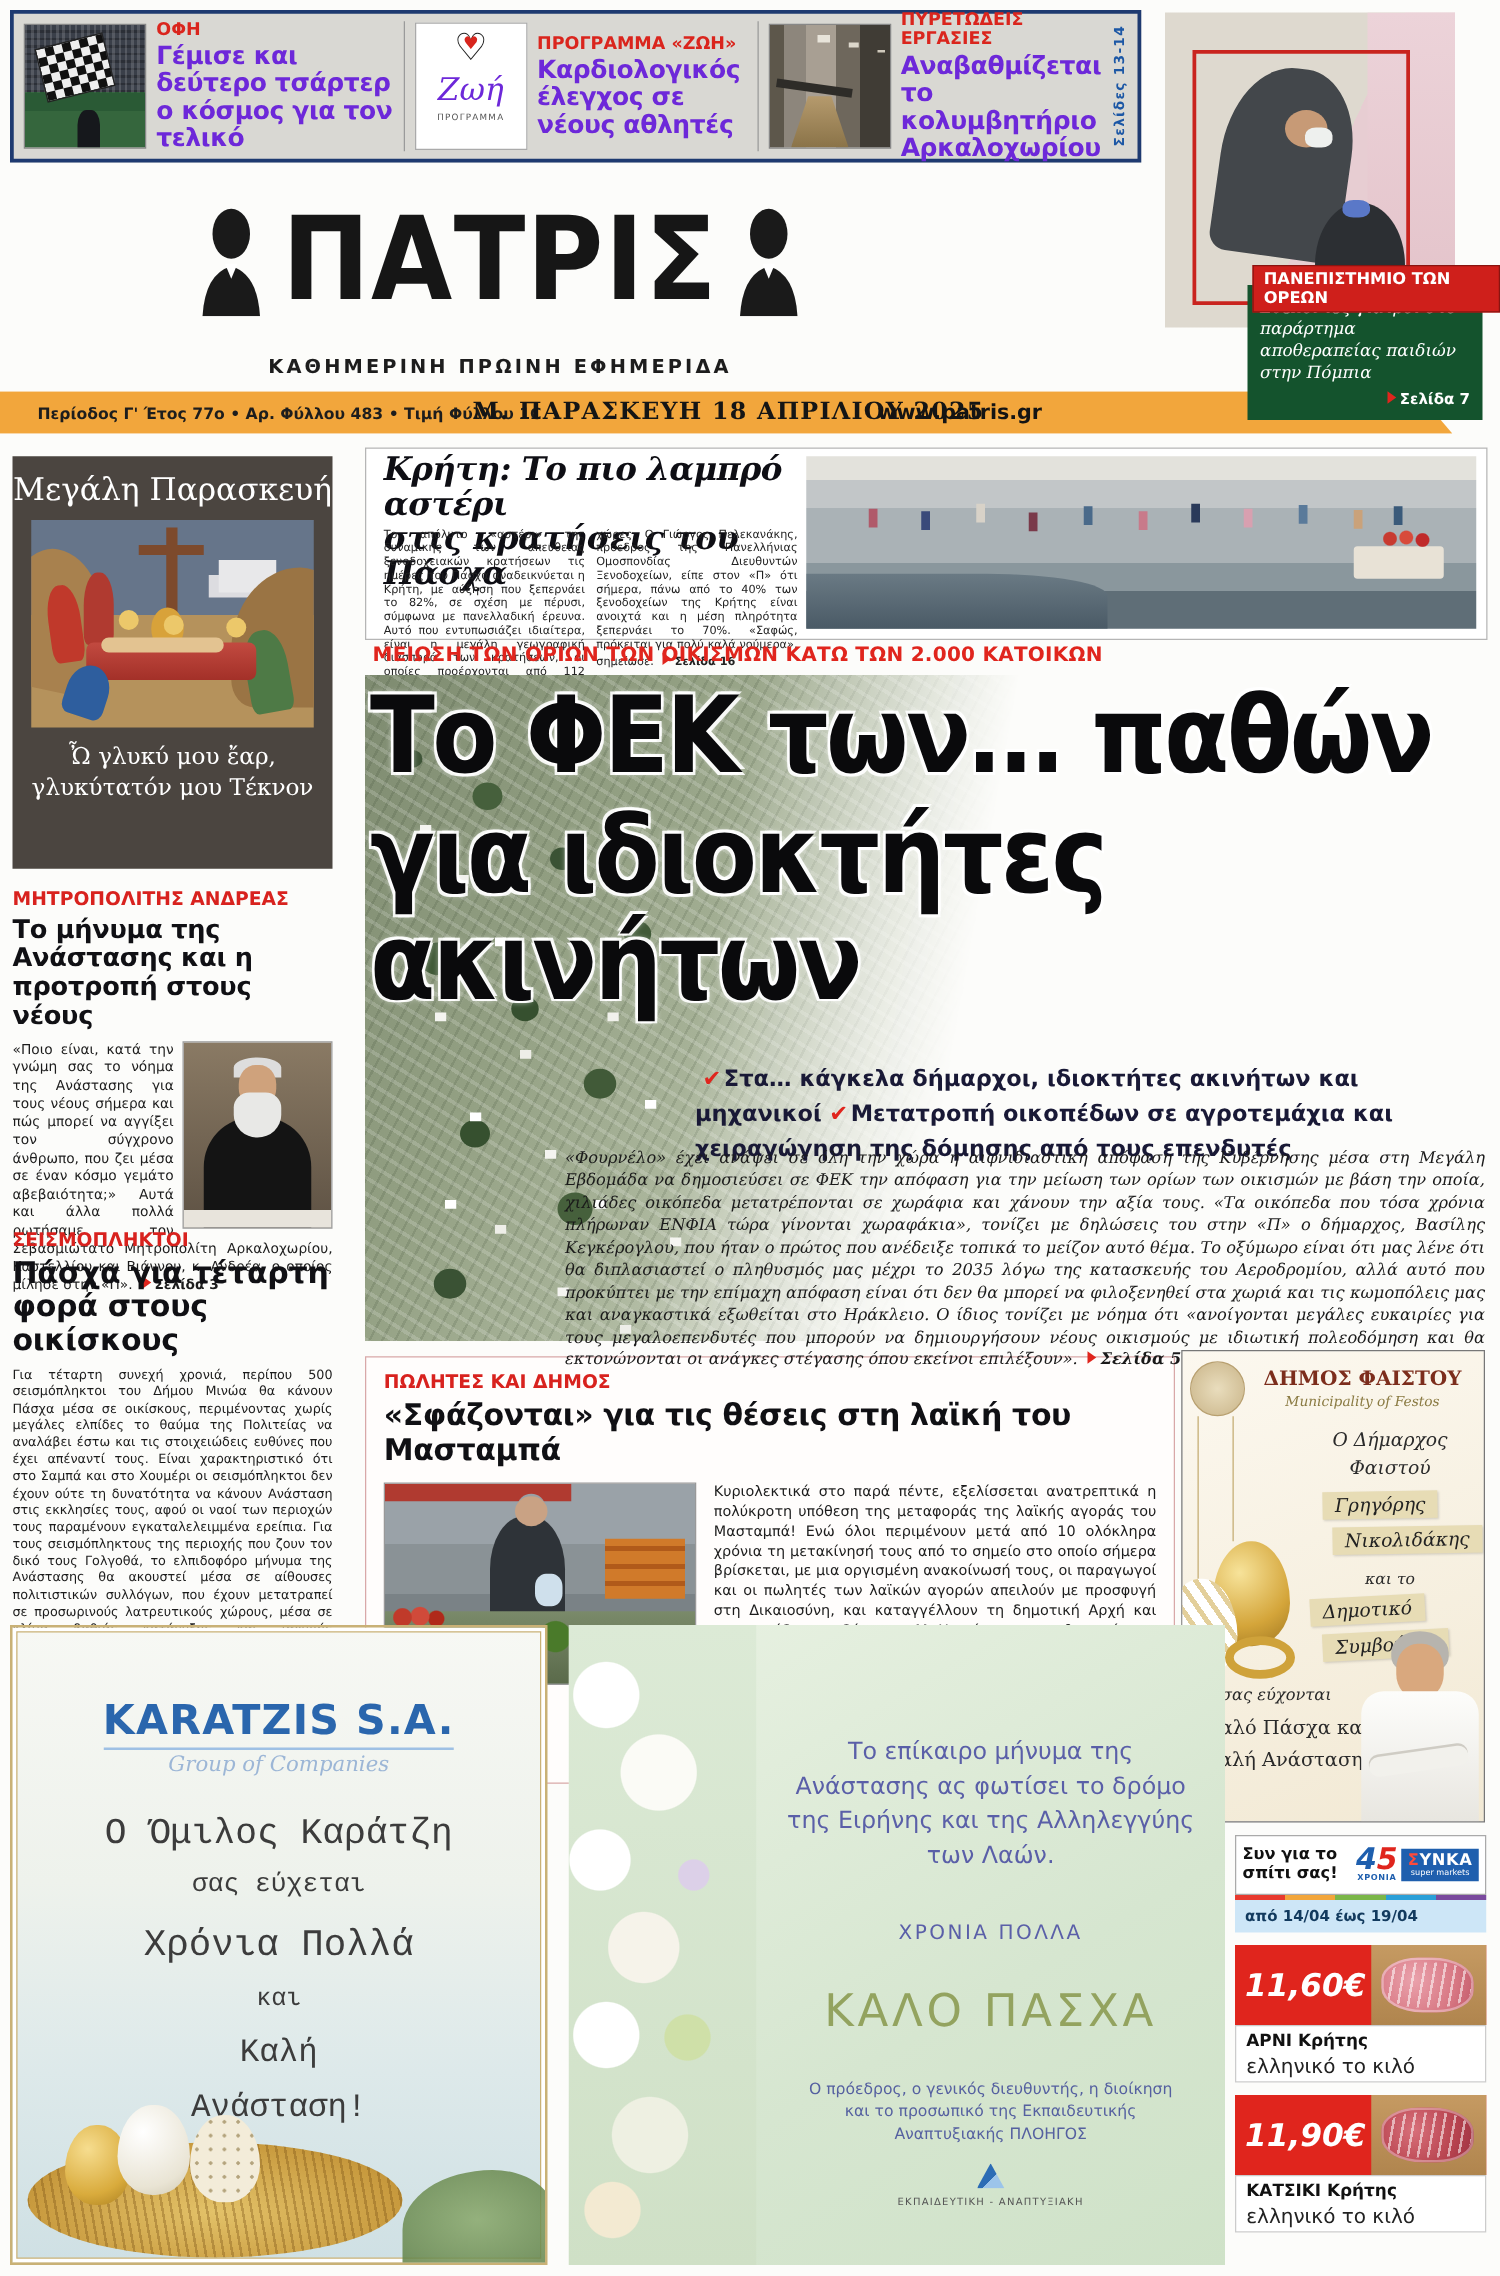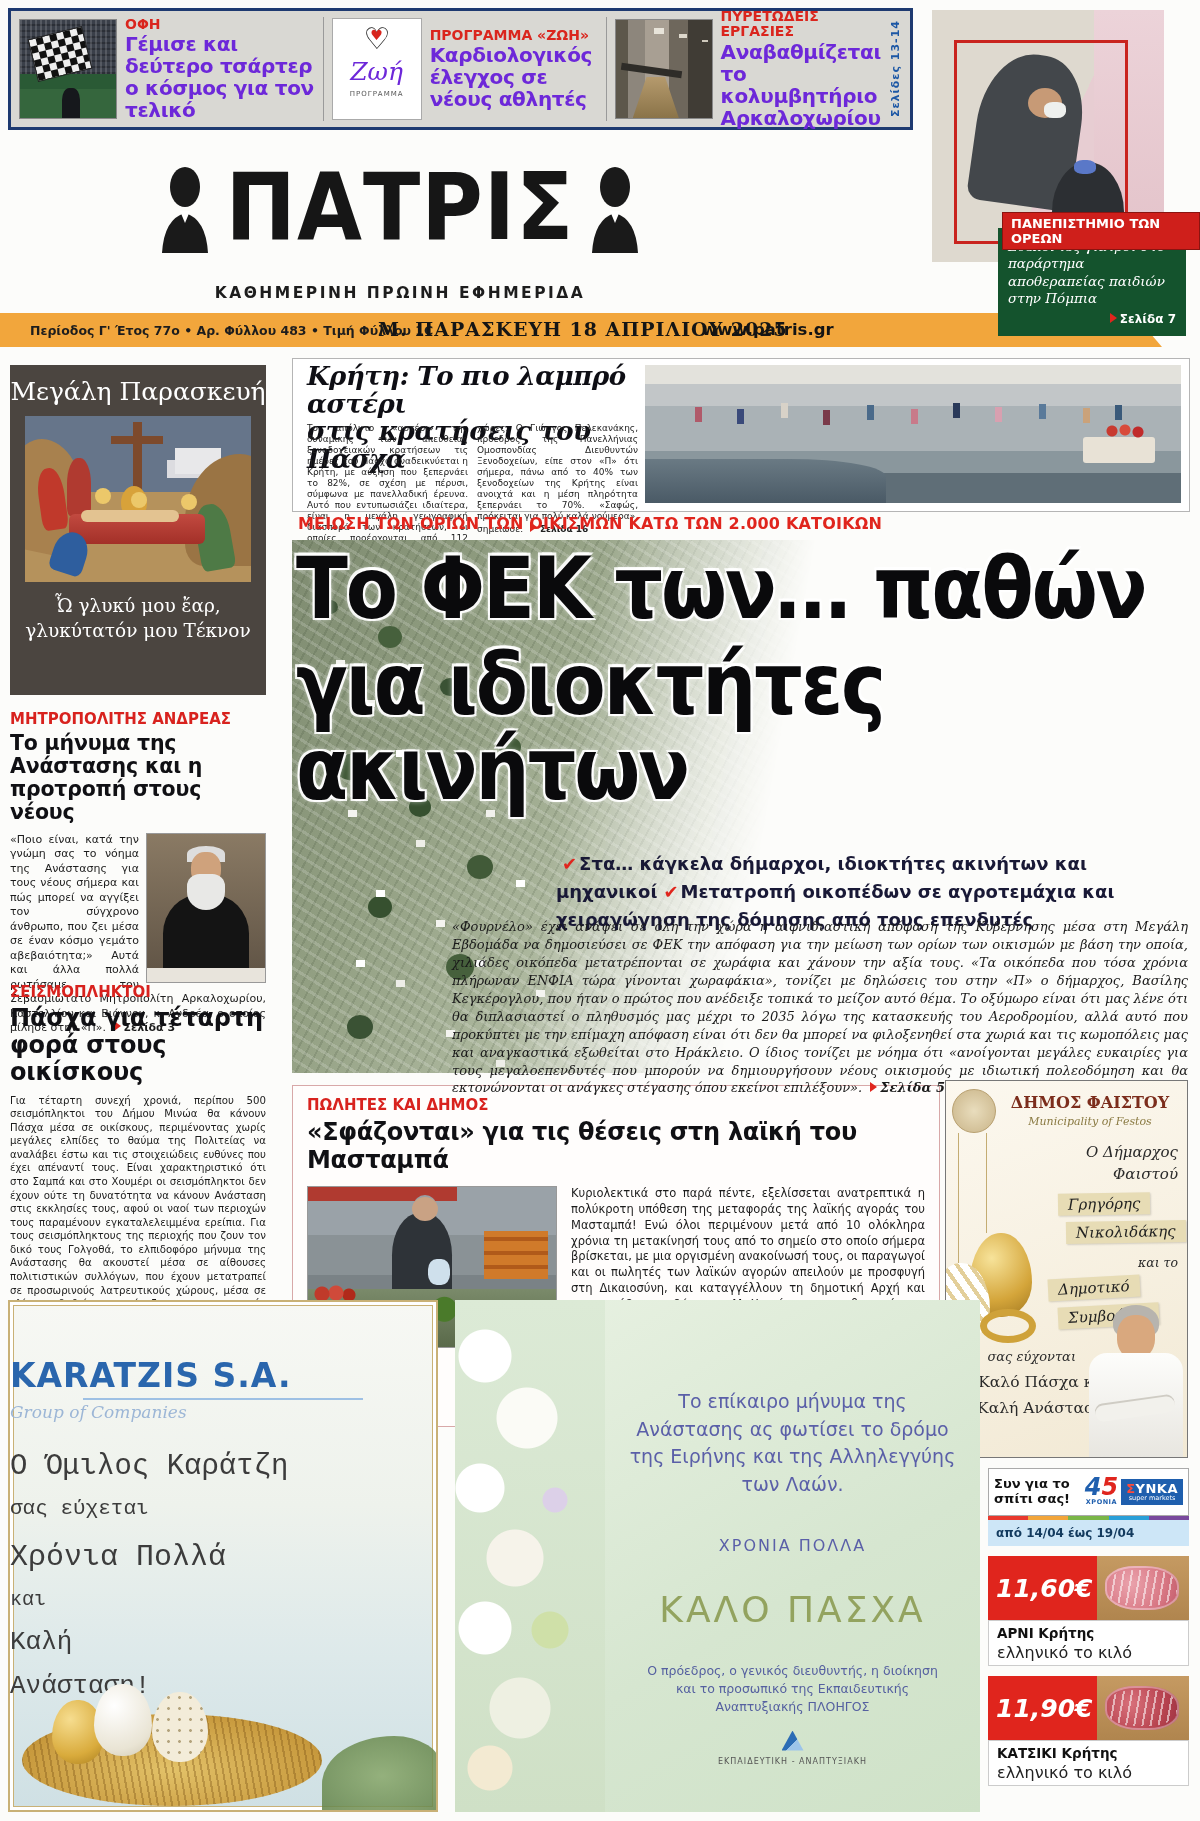--- a/index.html
+++ b/index.html
@@ -3,21 +3,21 @@
 <meta charset="utf-8">
 <style>
   html,body{margin:0;padding:0;background:#e9e9e9;}
   .page{position:relative;width:1200px;height:1821px;background:#fcfcfa;margin:0 auto;
         font-family:"DejaVu Sans","Liberation Sans",sans-serif;overflow:hidden;color:#111;}
   .serif{font-family:"DejaVu Serif","Liberation Serif",serif;}
 
   
   .topstrip{position:absolute;left:8px;top:8px;width:905px;height:122px;background:#d9d8d3;
             border:3px solid #1e3a70;box-sizing:border-box;display:flex;align-items:center;
-            padding:6px 8px;gap:8px;justify-content:flex-end;}
+            padding:6px 8px;gap:8px;}
   .teaser{display:flex;gap:8px;align-items:center;}
   .t1{width:318px;} .t2{width:286px;} .t3{flex:1;}
   .tsep{width:1px;background:#9a9a9a;align-self:stretch;}
   .tphoto{width:96px;height:98px;border:1px solid #888;flex:none;position:relative;overflow:hidden;}
   .kicker{color:#da251d;font-weight:bold;font-size:14px;line-height:1.05;}
   .ttitle{font-size:20px;font-weight:bold;color:#6d28d9;line-height:1.1;margin-top:2px;letter-spacing:-0.3px;}
   .vpages{writing-mode:vertical-rl;transform:rotate(180deg);font-size:11px;font-weight:bold;
           color:#1c57a5;flex:none;letter-spacing:1px;}
   
   .stadium{background:linear-gradient(#3a3f49 0 55%,#2a5a35 55% 70%,#35663d 70%);}
@@ -199,36 +199,36 @@
           color:#8a7a42;font-family:"DejaVu Serif",serif;}
   .ph-string{position:absolute;width:1px;background:#c4ac72;top:52px;}
   .ph-egg-gold{position:absolute;left:24px;top:152px;width:62px;height:84px;
       border-radius:50% 50% 50% 50%/60% 60% 42% 42%;
       background:radial-gradient(circle at 35% 30%,#f7e39a,#d4a53a 60%,#9e7520);}
   .ph-egg-white{position:absolute;left:-14px;top:182px;width:58px;height:78px;
       border-radius:50% 50% 50% 50%/60% 60% 42% 42%;
       background:repeating-linear-gradient(55deg,#fff 0 7px,#e3cf9a 7px 11px);}
   .ph-ring{position:absolute;left:34px;top:228px;width:56px;height:34px;border-radius:50%;
       border:7px solid #cfa23a;box-sizing:border-box;}
-  .ph-it{font-family:"DejaVu Serif",serif;font-style:italic;color:#2a2a2a;position:absolute;text-align:right;}
+  .ph-it{font-family:"DejaVu Serif",serif;font-style:italic;color:#2a2a2a;position:absolute;text-align:center;}
   .ph-box{position:absolute;background:#e7dcb5;padding:2px 10px;font-size:15px;font-style:italic;
           font-family:"DejaVu Serif",serif;color:#222;box-shadow:1px 1px 2px rgba(0,0,0,.15);}
   .mayor{position:absolute;right:2px;bottom:0;width:98px;height:152px;}
   .mayor-hair{position:absolute;left:26px;top:0;width:46px;height:34px;border-radius:50% 50% 40% 40%;background:#b7b4ae;}
   .mayor-face{position:absolute;left:30px;top:10px;width:38px;height:44px;border-radius:45%;background:#d9a87e;}
   .mayor-body{position:absolute;left:2px;top:48px;width:94px;height:104px;border-radius:18px 18px 0 0;
               background:linear-gradient(#fdfdfb,#e8e6e0);}
   .mayor-arm{position:absolute;left:8px;top:96px;width:80px;height:16px;background:#f2f1ec;border-radius:8px;
              transform:rotate(-8deg);box-shadow:0 -2px 0 #cfccc4;}
 
   
   .karatzis{position:absolute;left:8px;top:1300px;width:430px;height:512px;border:2px solid #c9b176;
             box-shadow:inset 0 0 0 3px #fff,inset 0 0 0 4px #c9b176;
             background:linear-gradient(#f7f8f4 0%,#eef2ec 40%,#dde9ea 70%,#cfe0e4 100%);
-            box-sizing:border-box;overflow:hidden;}
+            text-align:center;box-sizing:border-box;overflow:hidden;}
   .kz-brand{margin-top:54px;font-size:33px;font-weight:bold;color:#2a66ad;letter-spacing:1px;}
   .kz-rule{width:280px;height:2px;background:#9ec0e4;margin:3px auto 2px;}
   .kz-script{font-family:"DejaVu Serif",serif;font-style:italic;font-size:17px;color:#9cb6d6;}
   .kz-line{font-family:Liberation Mono, monospace;color:#3c3c3c;}
   .kz-l1{margin-top:28px;font-size:29px;}
   .kz-l2{margin-top:14px;font-size:21px;}
   .kz-l3{margin-top:20px;font-size:30px;}
   .kz-l4{margin-top:14px;font-size:20px;}
   .kz-l5{margin-top:16px;font-size:26px;}
   .kz-l6{margin-top:14px;font-size:26px;}

